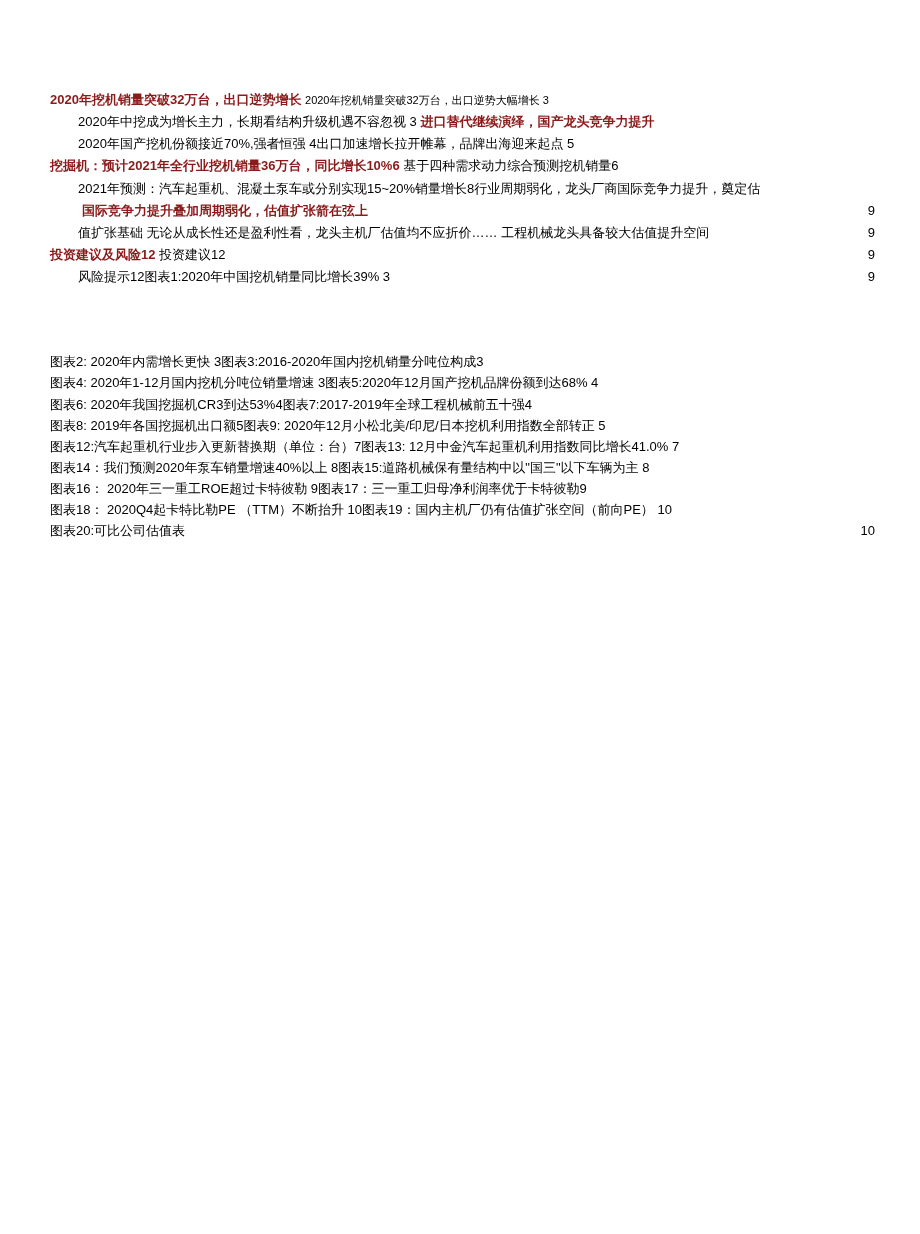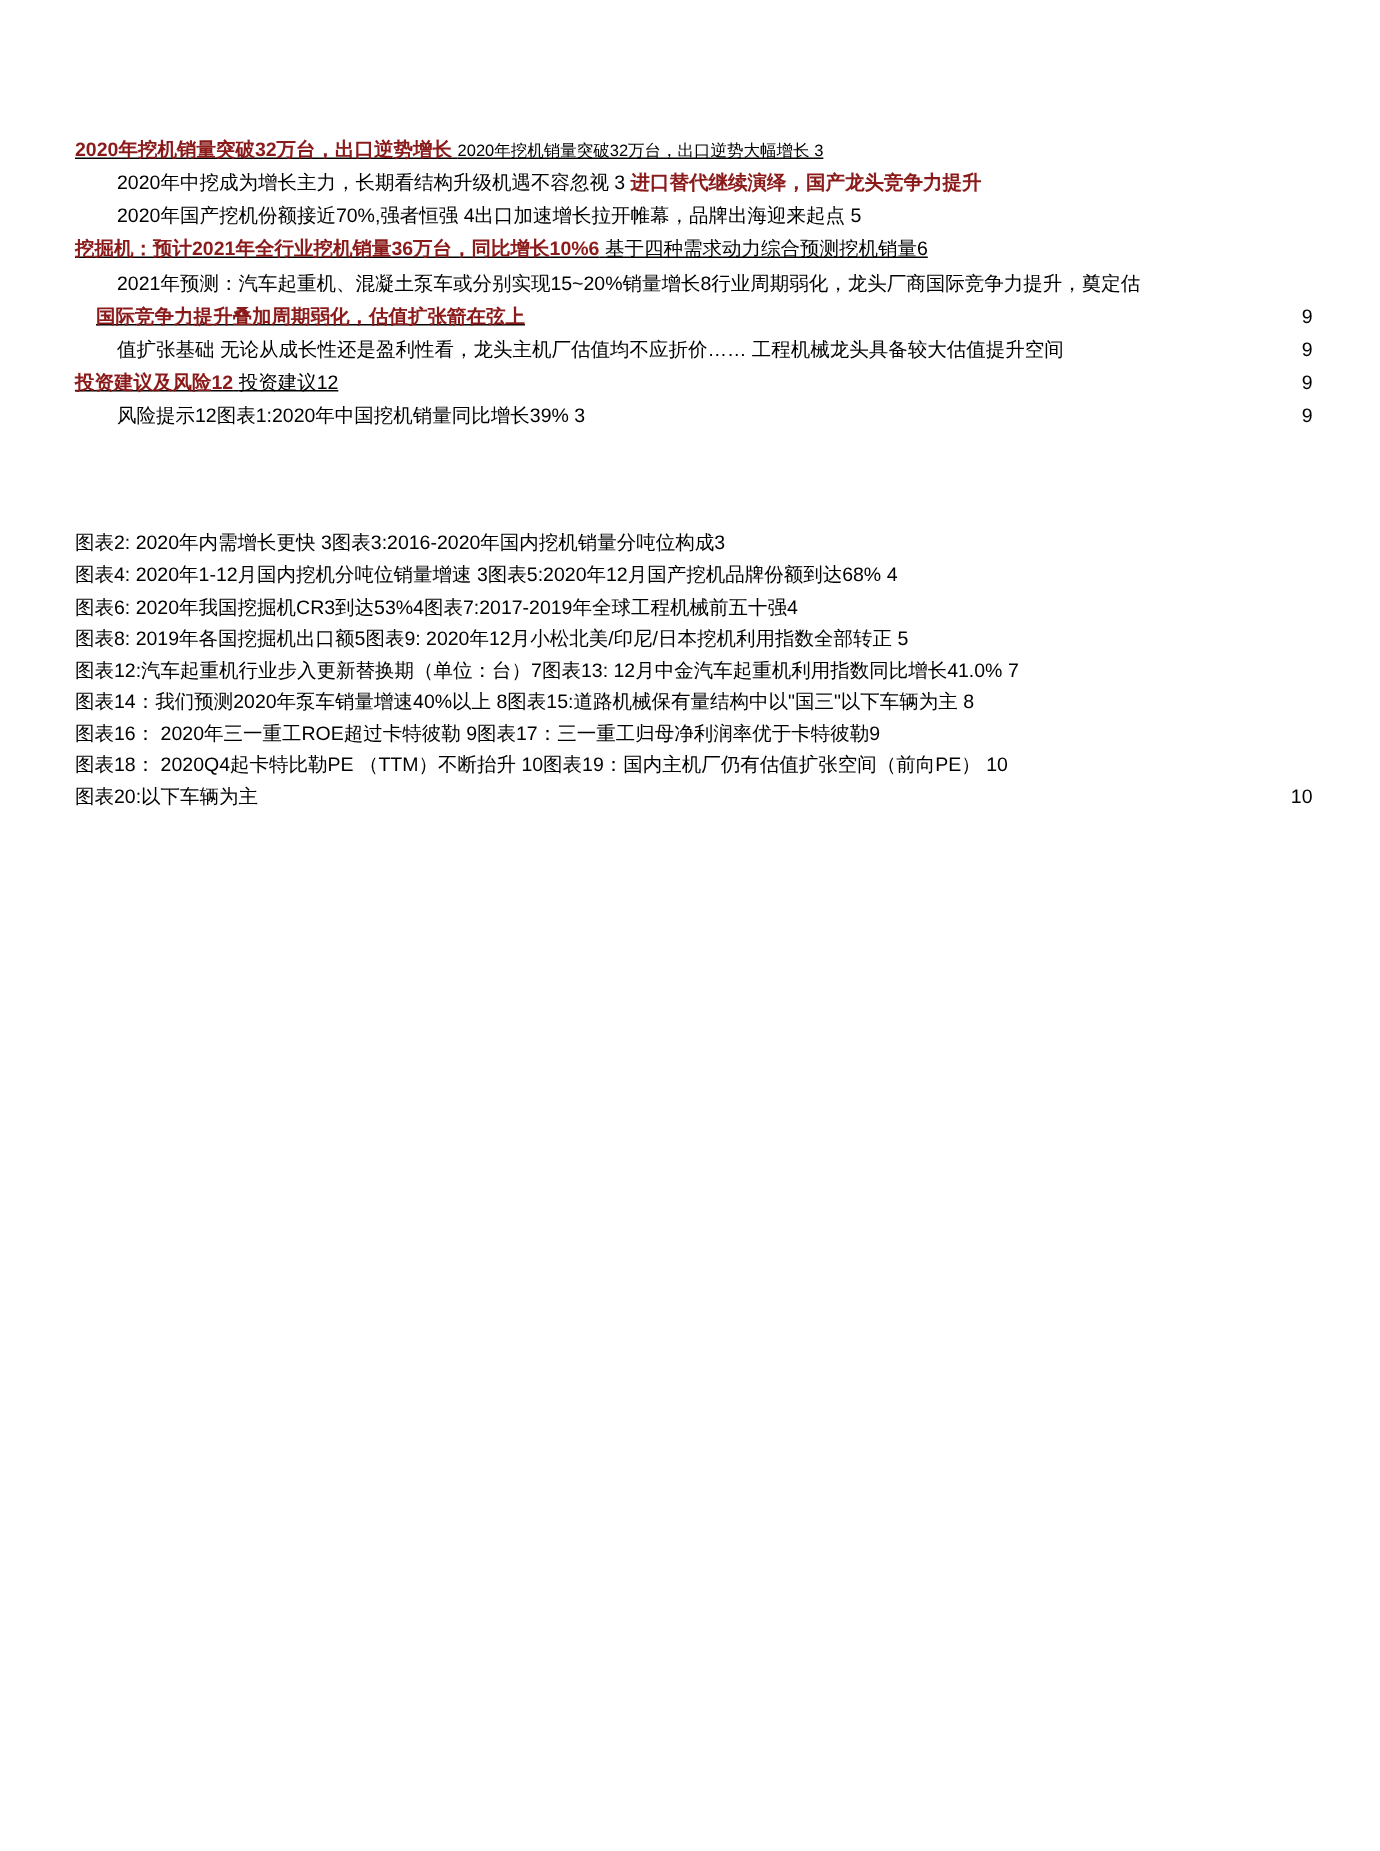--- a/index.html
+++ b/index.html
@@ -8,21 +8,20 @@
     line-height: 1.55;
     color: #000;
     background: #fff;
     max-width: 860px;
     margin: 0 auto;
     padding: 90px 45px 40px 50px;
   }
   .section {
     position: relative;
     margin-bottom: 2px;
-    text-decoration: underline;
   }
   .heading-red {
     color: #8b1a1a;
     font-weight: bold;
     display: inline;
   }
   .inline-text {
     display: inline;
     color: #000;
   }
@@ -71,21 +70,21 @@
     <span class="inline-text">基于四种需求动力综合预测挖机销量6</span>
   </div>
 
 
 
   <div class="sub-line">
     <span class="inline-text">2021年预测：汽车起重机、混凝土泵车或分别实现15~20%销量增长8行业周期弱化，龙头厂商国际竞争力提升，奠定估</span>
   </div>
 
   <div class="section clr">
-    <span class="heading-red" style="margin-left:14px;">国际竞争力提升叠加周期弱化，估值扩张箭在弦上</span>
+    <span class="heading-red" style="margin-left:32px;">国际竞争力提升叠加周期弱化，估值扩张箭在弦上</span>
     <span class="right-num">9</span>
   </div>
 
   <div class="sub-line clr">
     <span class="inline-text">值扩张基础  无论从成长性还是盈利性看，龙头主机厂估值均不应折价……  工程机械龙头具备较大估值提升空间</span>
     <span class="right-num">9</span>
   </div>
 
   <div class="section clr">
     <span class="heading-red">投资建议及风险12</span>
@@ -103,16 +102,16 @@
 <div class="chart-block">
   <div class="chart-line">图表2: 2020年内需增长更快  3图表3:2016-2020年国内挖机销量分吨位构成3</div>
   <div class="chart-line">图表4: 2020年1-12月国内挖机分吨位销量增速  3图表5:2020年12月国产挖机品牌份额到达68% 4</div>
   <div class="chart-line">图表6: 2020年我国挖掘机CR3到达53%4图表7:2017-2019年全球工程机械前五十强4</div>
   <div class="chart-line">图表8: 2019年各国挖掘机出口额5图表9: 2020年12月小松北美/印尼/日本挖机利用指数全部转正  5</div>
   <div class="chart-line">图表12:汽车起重机行业步入更新替换期（单位：台）7图表13: 12月中金汽车起重机利用指数同比增长41.0% 7</div>
   <div class="chart-line">图表14：我们预测2020年泵车销量增速40%以上  8图表15:道路机械保有量结构中以"国三"以下车辆为主  8</div>
   <div class="chart-line">图表16： 2020年三一重工ROE超过卡特彼勒  9图表17：三一重工归母净利润率优于卡特彼勒9</div>
   <div class="chart-line">图表18： 2020Q4起卡特比勒PE （TTM）不断抬升  10图表19：国内主机厂仍有估值扩张空间（前向PE） 10</div>
   <div class="chart-line clr">
-    <span>图表20:以下车辆为主</span>
+    <span>图表20:可比公司估值表</span>
     <span class="right-num">10</span>
   </div>
 </div>
 
 </body></html>

